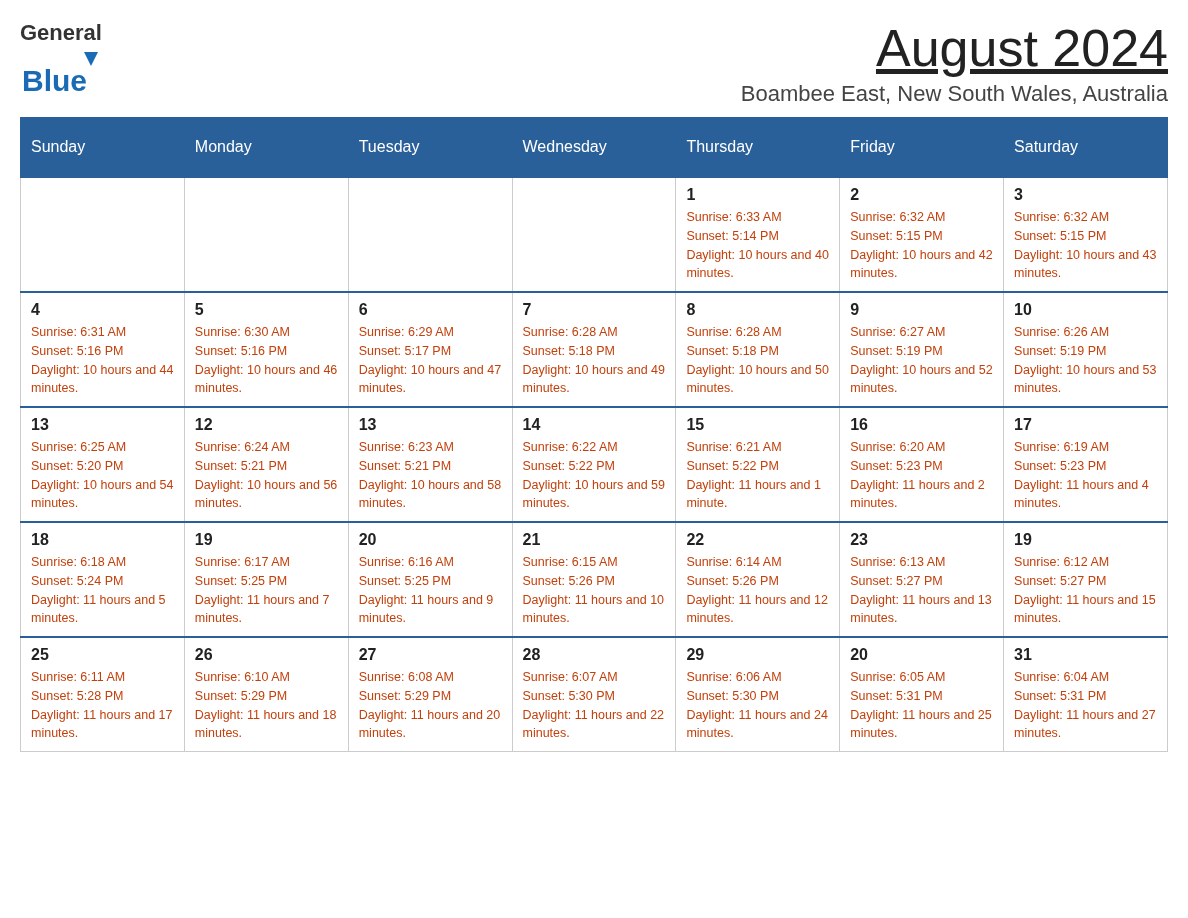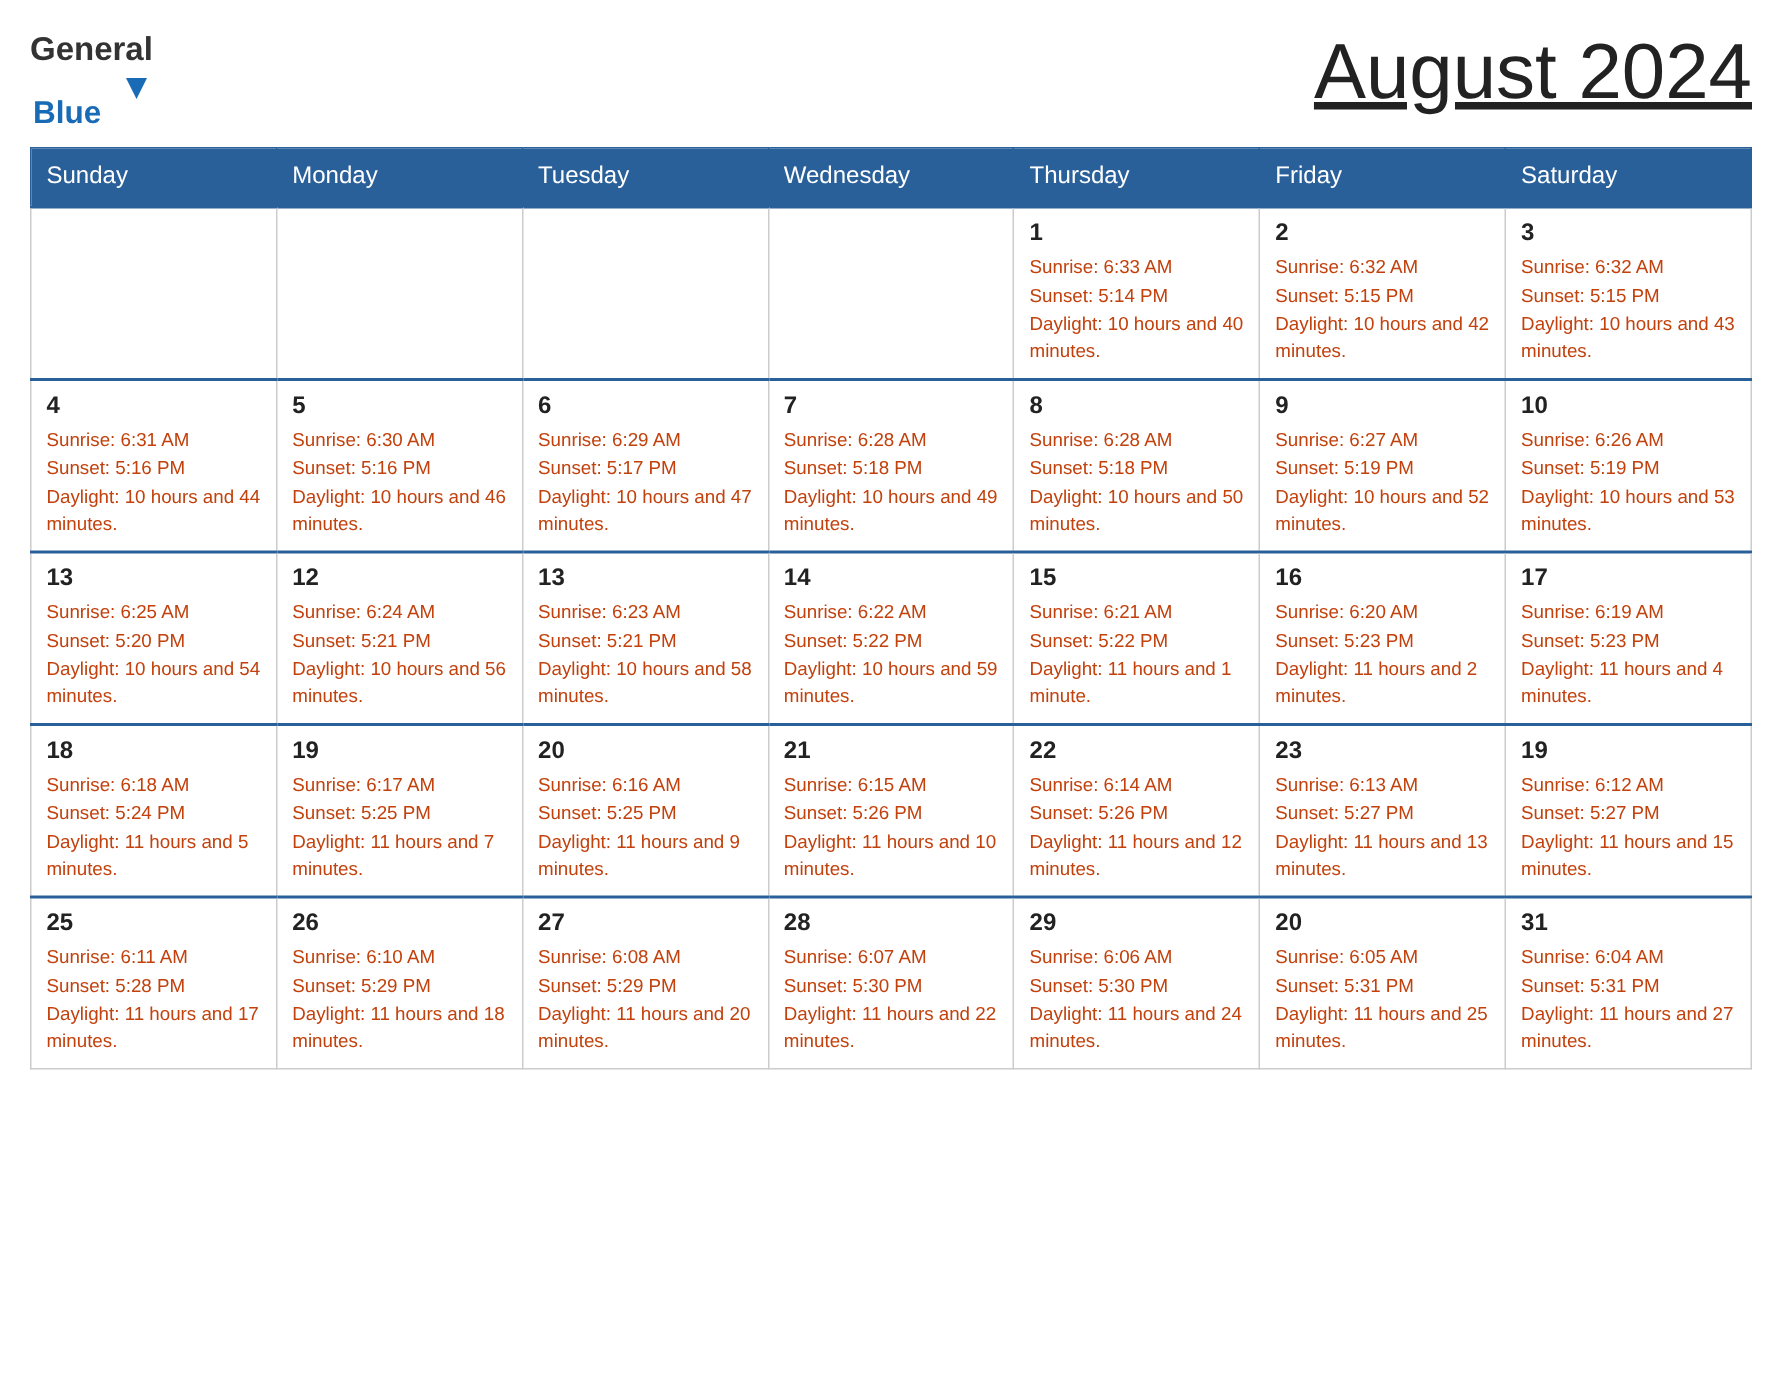--- a/index.html
+++ b/index.html
@@ -20,21 +20,21 @@
       display: flex;
       align-items: center;
       gap: 4px;
     }
     .logo-text-general {
       font-size: 22px;
       font-weight: bold;
       color: #333;
     }
     .logo-text-blue {
-      font-size: 21px;
+      font-size: 30px;
       font-weight: bold;
       color: #1a6bb5;
     }
     .title-area {
       text-align: right;
     }
     .main-title {
       font-size: 52px;
       font-weight: 300;
       color: #222;
@@ -49,21 +49,21 @@
     .calendar {
       width: 100%;
       border-collapse: collapse;
       margin-top: 8px;
     }
     .calendar th {
       background-color: #2a6099;
       color: #fff;
       font-size: 16px;
       font-weight: normal;
-      padding: 10px 10px;
+      padding: 20px 10px;
       text-align: left;
       border: 1px solid #2a6099;
     }
     .calendar td {
       vertical-align: top;
       padding: 8px 10px;
       border: 1px solid #ccc;
       width: 14.28%;
       font-size: 13px;
       color: #333;
@@ -98,20 +98,21 @@
         <span class="logo-text-general">General</span>
         <svg width="22" height="22" viewBox="0 0 22 22" style="margin-left:2px; margin-top:2px;">
           <polygon points="4,4 18,4 11,18" fill="#1a6bb5"></polygon>
         </svg>
       </div>
       <span class="logo-text-blue" style="margin-top:-6px; margin-left:2px;">Blue</span>
     </div>
   </div>
   <div class="title-area">
     <div class="main-title">August 2024</div>
+    <div class="subtitle">Boambee East, New South Wales, Australia</div>
   </div>
 </div>
 
 <table class="calendar">
   <thead>
     <tr>
     <th>Sunday</th>
         <th>Monday</th>
         <th>Tuesday</th>
         <th>Wednesday</th>

